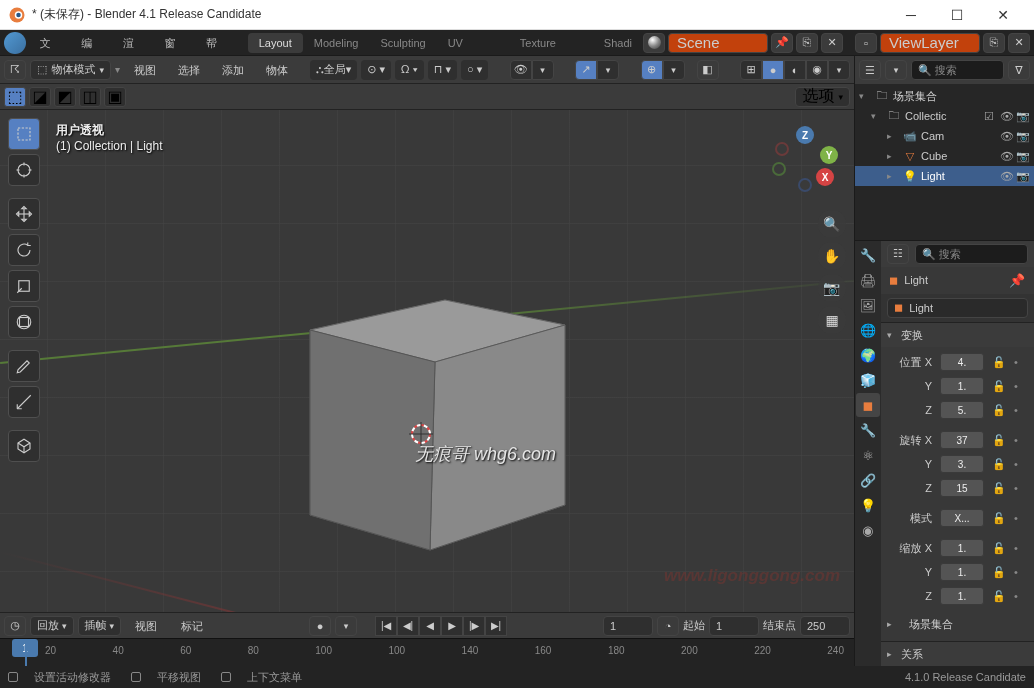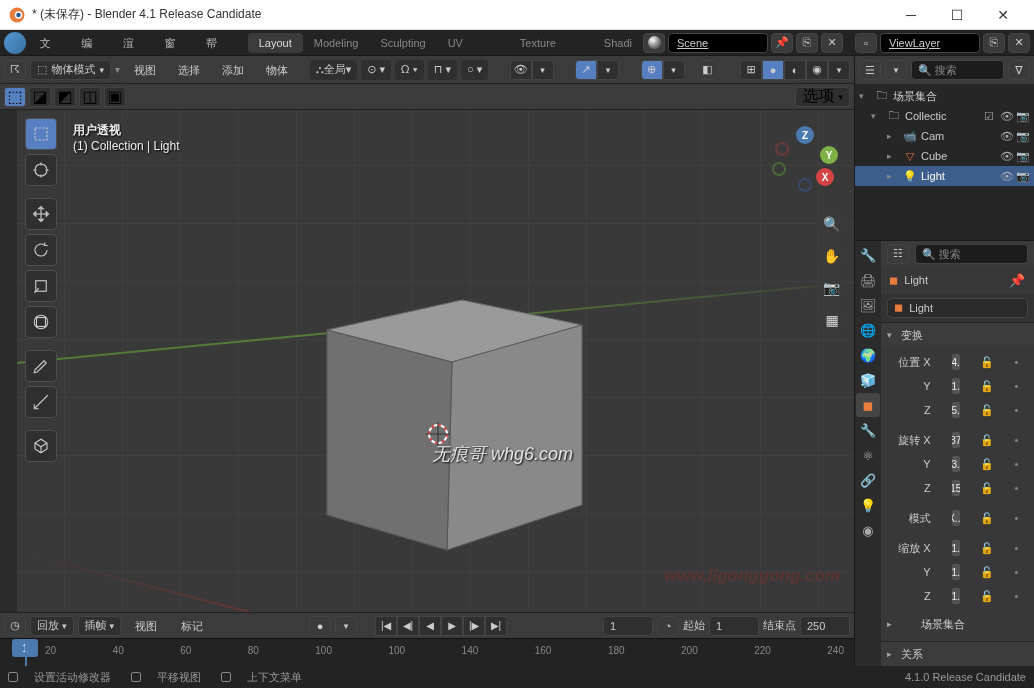--- a/index.html
+++ b/index.html
@@ -10,40 +10,40 @@
 .winbtns { display:flex; }
 .winbtn { width:46px; height:30px; display:flex; align-items:center; justify-content:center; cursor:pointer; font-size:14px; color:#333; }
 .app { height:658px; background:#2b2b2b; display:flex; flex-direction:column; }
 .topbar { height:26px; background:#232323; display:flex; align-items:center; padding:0 4px; color:#bbb; font-size:11px; border-bottom:1px solid #1a1a1a; }
 .topbar .b-icon { width:22px; height:22px; border-radius:11px; background:linear-gradient(135deg,#5299d3,#3a6fa0); margin-right:4px; }
 .menu-item { padding:0 10px; height:26px; line-height:26px; cursor:pointer; }
 .tabs { display:flex; margin-left:10px; }
 .tab { padding:0 11px; height:20px; line-height:20px; cursor:pointer; color:#888; font-size:11px; }
 .tab.active { background:#3b3b3b; color:#ddd; border-radius:4px; }
 .scene-sel { display:flex; align-items:center; gap:3px; margin-left:auto; }
-.scene-box { background:#000000; border:1px solid #444; border-radius:4px; height:20px; padding:0 8px; display:flex; align-items:center; font-size:11px; color:#ccc; min-width:100px;text-decoration:underline; }
+.scene-box { background:#c2410c; border:1px solid #444; border-radius:4px; height:20px; padding:0 8px; display:flex; align-items:center; font-size:15px; color:#ccc; min-width:100px; }
 .icon-btn { width:22px; height:20px; background:#3b3b3b; border:1px solid #444; border-radius:4px; display:flex; align-items:center; justify-content:center; cursor:pointer; color:#ccc; font-size:11px; }
 .main { flex:1; display:flex; min-height:0; }
 .viewport-col { flex:1; display:flex; flex-direction:column; min-width:0; }
 .vp-header { height:28px; background:#3b3b3b; display:flex; align-items:center; padding:0 4px; gap:4px; color:#ccc; font-size:11px; border-bottom:1px solid #222; }
 .mode-sel { background:#2f2f2f; border:1px solid #444; border-radius:4px; height:20px; padding:0 6px; display:flex; align-items:center; gap:4px; }
 .vp-header .btn { padding:0 6px; height:20px; display:flex; align-items:center; background:#2f2f2f; border-radius:4px; cursor:pointer; }
 .vp-header .sep { width:4px; }
 .shading { display:flex; gap:0; margin-left:auto; }
 .shading .sb { width:22px; height:20px; background:#2f2f2f; border:1px solid #444; display:flex; align-items:center; justify-content:center; cursor:pointer; }
 .shading .sb.active { background:#5680c2; }
 .shading .sb:first-child { border-radius:4px 0 0 4px; }
 .shading .sb:last-child { border-radius:0 4px 4px 0; }
 .sel-row { height:26px; background:#3b3b3b; display:flex; align-items:center; padding:0 4px; gap:3px; border-bottom:1px solid #222; }
 .sel-btn { width:22px; height:20px; background:#2f2f2f; border:1px solid #444; border-radius:3px; cursor:pointer; display:flex; align-items:center; justify-content:center; }
 .sel-btn.active { background:#5680c2; }
 .viewport { flex:1; background:#393939; position:relative; overflow:hidden; background-image:
   linear-gradient(#4545457f 1px,transparent 1px),
   linear-gradient(90deg,#4545457f 1px,transparent 1px);
-  background-size:58px 58px; background-position:-11px -3px;margin-left:17px; }
+  background-size:58px 58px; background-position:-11px -3px; }
 .viewport::before { content:""; position:absolute; inset:0; background-image:
   linear-gradient(#41414188 1px,transparent 1px),
   linear-gradient(90deg,#41414188 1px,transparent 1px);
   background-size:290px 290px; background-position:-11px -3px; }
 .toolbar-left { position:absolute; left:8px; top:8px; display:flex; flex-direction:column; gap:4px; z-index:3; }
 .tool { width:32px; height:32px; background:#2f2f2f; border:1px solid #4f4f4f; border-radius:4px; display:flex; align-items:center; justify-content:center; cursor:pointer; color:#ccc; }
 .tool.active { background:#5680c2; }
 .tool svg { width:18px; height:18px; fill:none; stroke:#ccc; stroke-width:1.5; }
 .vp-info { position:absolute; left:56px; top:12px; color:#eee; font-size:12px; z-index:3; text-shadow:1px 1px 2px #000; }
 .vp-info .line1 { font-weight:bold; }
@@ -91,21 +91,21 @@
 .prop-content { flex:1; display:flex; flex-direction:column; font-size:11px; color:#ccc; overflow-y:auto; }
 .prop-hdr { height:28px; background:#3b3b3b; display:flex; align-items:center; padding:0 6px; gap:6px; }
 .prop-hdr .search { flex:1; background:#1c1c1c; border:1px solid #444; border-radius:4px; height:20px; padding:0 6px; color:#888; font-size:11px; line-height:18px; }
 .prop-name { padding:6px 8px; display:flex; align-items:center; gap:6px; background:#383838; }
 .prop-pin { color:#888; font-size:13px; margin-left:auto; }
 .prop-select { background:#2a2a2a; border:1px solid #444; border-radius:4px; height:22px; margin:4px 6px; padding:0 6px; display:flex; align-items:center; }
 .panel { border-top:1px solid #222; }
 .panel-hdr { height:24px; background:#3b3b3b; display:flex; align-items:center; padding:0 6px; cursor:pointer; font-size:11px; }
 .panel-hdr .arrow { width:14px; font-size:9px; color:#aaa; }
 .panel-body { padding:4px 6px; background:#383838; }
-.prop-row { display:flex; align-items:center; height:22px; gap:20px; margin-bottom:2px; }
+.prop-row { display:flex; align-items:center; height:22px; gap:8px; margin-bottom:2px; }
 .prop-row .label { width:45px; text-align:right; font-size:11px; color:#ccc; }
 .prop-row .value { flex:1; background:#545454; border:1px solid #3a3a3a; border-radius:3px; height:18px; padding:0 4px; display:flex; align-items:center; font-size:10px; color:#eee; justify-content:center; min-width:0; overflow:hidden; }
 .prop-row .lock { width:14px; font-size:11px; color:#888; }
 .prop-row .link { width:14px; font-size:11px; color:#888; }
 .sphere-ico { width:13px; height:13px; border-radius:50%; background:radial-gradient(circle at 35% 30%,#fff,#888 50%,#333); }
 </style>
 </head>
 <body>
 
 <div class="titlebar">

